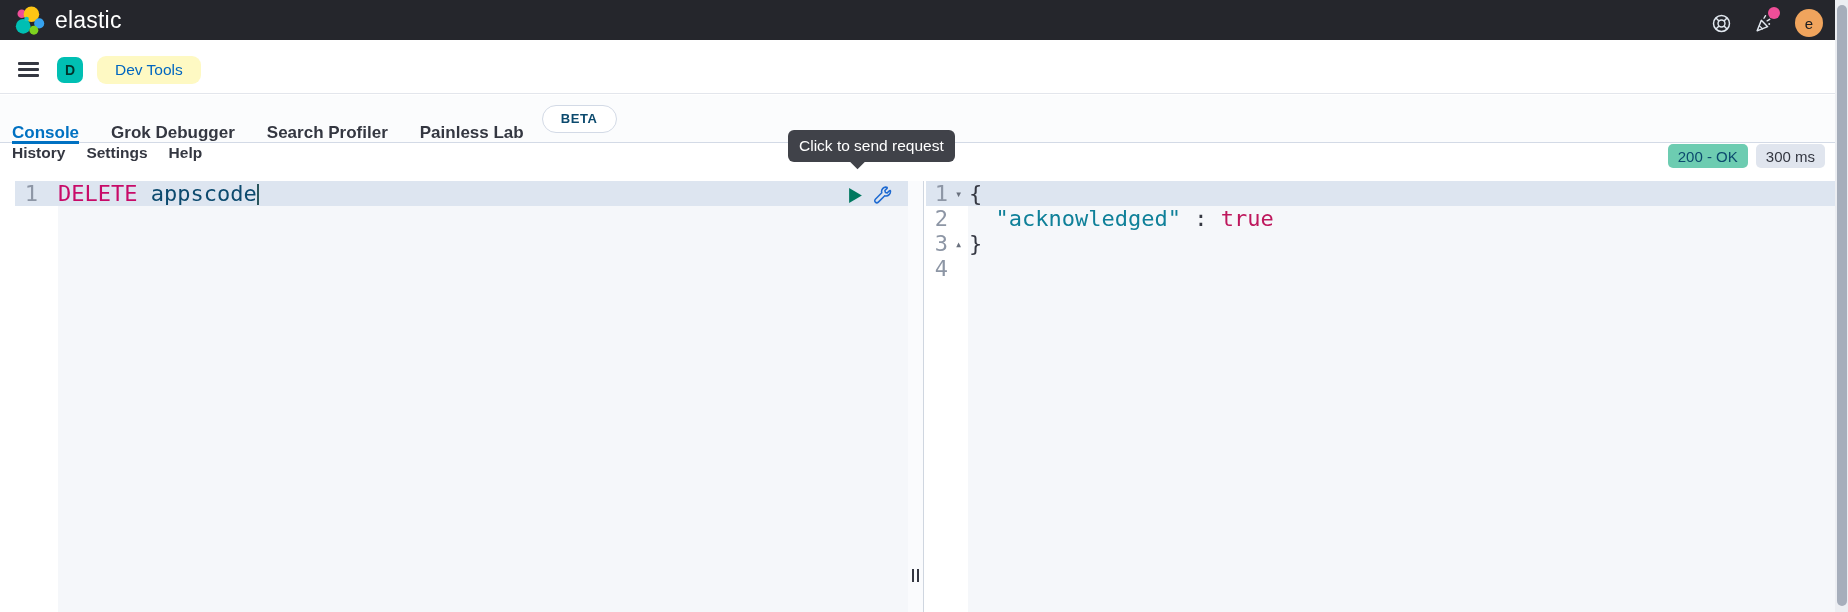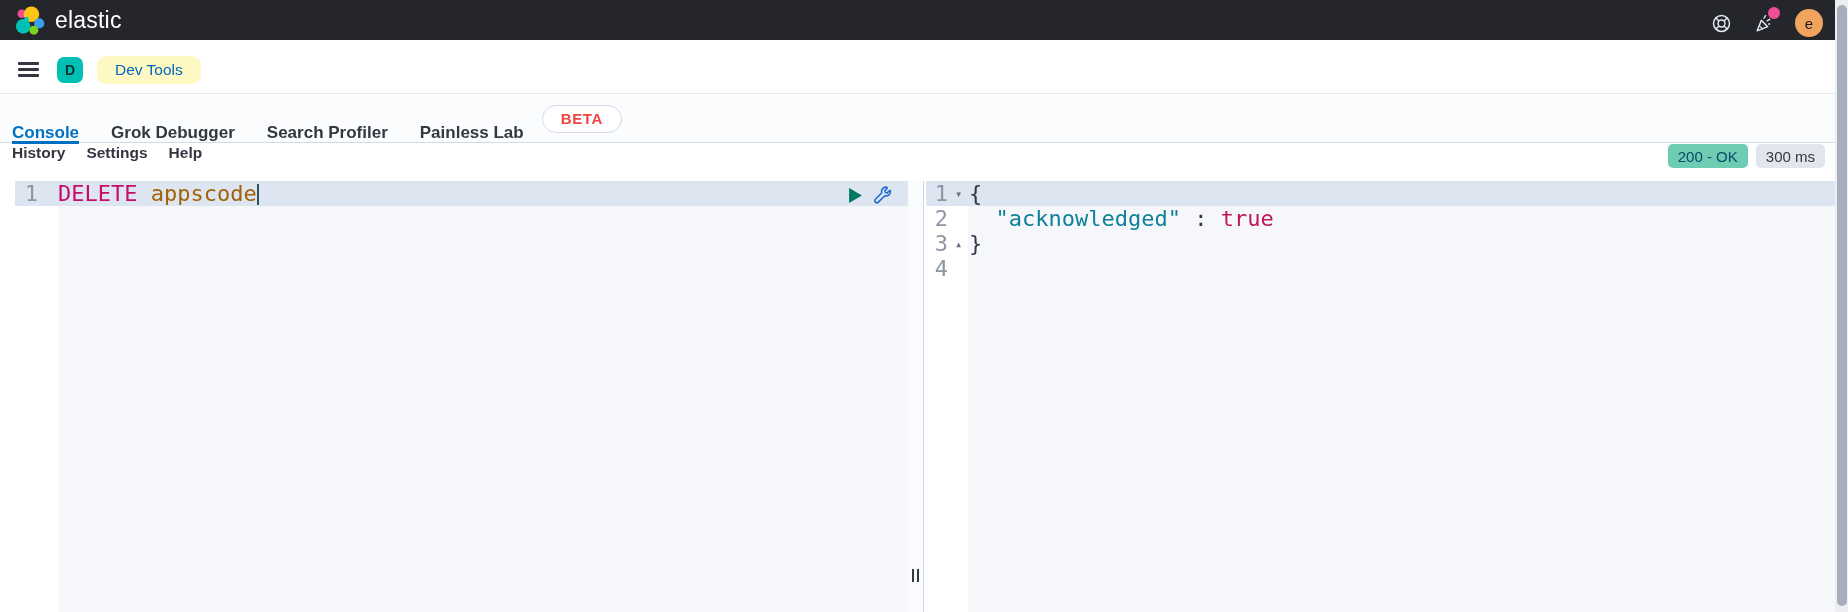--- a/index.html
+++ b/index.html
@@ -36,21 +36,21 @@
                 color:#0066c0; font-size:15.5px; display:flex; align-items:center; cursor:pointer; }
 
   
   .tab-row { position:absolute; left:0; top:95px; width:1848px; height:48px; background:#fbfcfd;
              border-bottom:1px solid #d3dae6; display:flex; align-items:center; padding-left:12px; }
   .tab { position:relative; height:48px; display:flex; align-items:flex-end; margin-right:32px;
          font-size:17px; font-weight:bold; color:#343741; cursor:pointer; }
   .tab.active { color:#0071c2; }
   .tab.active::after { content:""; position:absolute; left:0; right:0; bottom:-1px; height:3px; background:#0071c2; }
   .beta-pill { height:28px; padding:0 18px; border:1px solid #d3dae6; border-radius:14px; background:#fff;
-               color:#ef4444; font-size:15px; font-weight:bold; letter-spacing:.6px;
+               color:#0c4a6e; font-size:13px; font-weight:bold; letter-spacing:.6px;
                display:flex; align-items:center; margin-left:-14px; }
 
   
   .toolbar-row { position:absolute; left:0; top:144px; width:1848px; height:37px; background:#fff;
                  display:flex; align-items:flex-start; padding:0 23px 0 12px;border-radius:6px; }
   .menu-item { font-size:15.5px; font-weight:bold; color:#343741; margin-right:21px; cursor:pointer; }
   .toolbar-spacer { flex:1; }
   .badge { height:24px; border-radius:5px; padding:0 10px; font-size:15px; font-weight:500;
            display:flex; align-items:center; color:#0c4a6e; }
   .badge.ok { background:#6dccb1; margin-right:8px; }
@@ -70,21 +70,21 @@
 
   .code-row { position:relative; height:25px; line-height:25px; display:flex; white-space:pre; padding-top:0; }
   .code-row.active { background:#dde5f0; }
   .panel.left .code-row { margin-left:15px; }
   .panel.left .lnum { width:23px; text-align:right; color:#8d96a5; flex:none; }
   .panel.left .code { margin-left:20px; }
   .panel.right .code-row { margin-left:2px; }
   .panel.right .lnum { width:22px; text-align:right; color:#8d96a5; flex:none; }
   .panel.right .fold { width:21px; flex:none; font-size:12px; color:#69707d; text-align:center; line-height:27px; cursor:pointer; }
   .tok-method { color:#c80a68; }
-  .tok-path { color:#a16207; }
+  .tok-path { color:#0c4a6e; }
   .tok-punct { color:#343741; }
   .tok-string { color:#0f8099; }
   .tok-bool { color:#be185d; }
   .cursor { display:inline-block; width:2px; height:21px; background:#29555c; vertical-align:-4px; }
 
   .req-actions { position:absolute; right:16px; top:4px; display:flex; align-items:center; gap:7px; }
   .req-actions .icon-btn { width:20px; height:20px; }
 
   
   .tooltip { position:absolute; left:788px; top:130px; background:#404249; color:#fff; font-size:15.5px;
@@ -172,20 +172,24 @@
 
   <div class="toolbar-row">
     <span class="menu-item">History</span>
     <span class="menu-item">Settings</span>
     <span class="menu-item">Help</span>
     <span class="toolbar-spacer"></span>
     <span class="badge ok">200 - OK</span>
     <span class="badge ms">300 ms</span>
   </div>
 
+  <div class="tooltip">
+    <span>Click to send request</span>
+    <span class="arrow"></span>
+  </div>
 
   <div class="editor-wrap">
 
     <div class="panel left">
       <div class="code-row active">
         <span class="lnum">1</span>
         <span class="code"><span class="tok-method">DELETE</span><span class="tok-punct"> </span><span class="tok-path">appscode</span><span class="cursor"></span></span>
       </div>
       <div class="req-actions">
         <div class="icon-btn">

